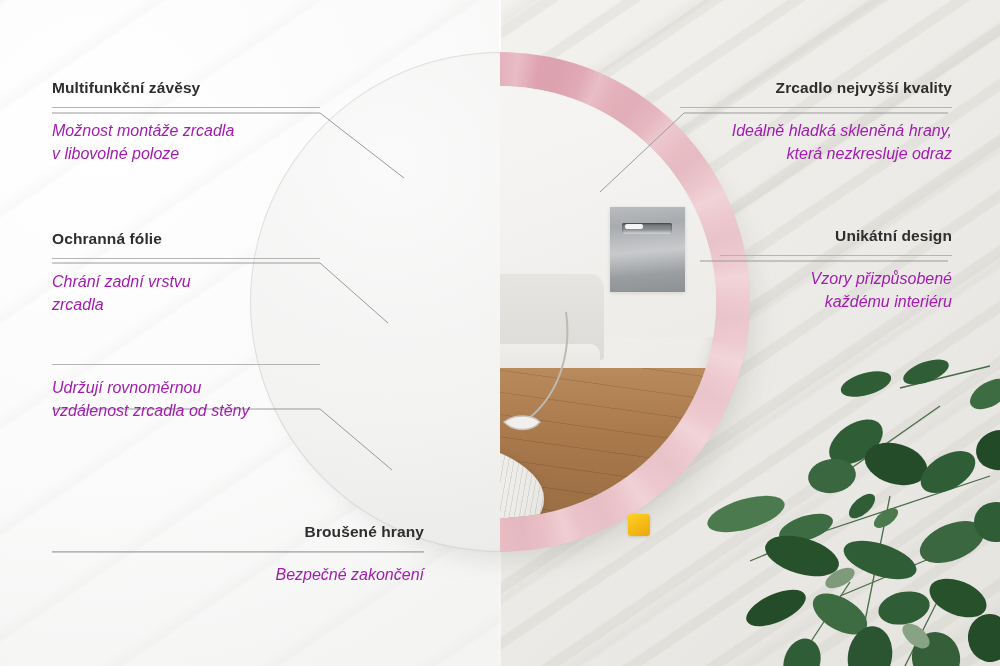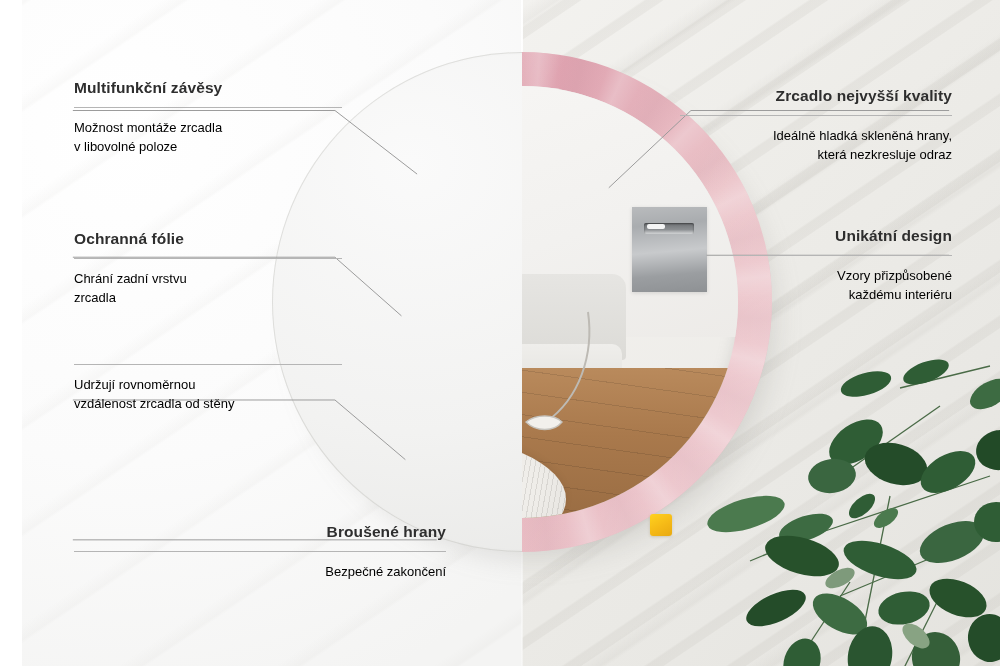--- a/index.html
+++ b/index.html
@@ -5,21 +5,21 @@
 <style>
   * { margin:0; padding:0; box-sizing:border-box; }
   html,body { background:#ffffff; }
   body {
     width:1000px; height:666px; position:relative; overflow:hidden;
     font-family:"Liberation Sans", sans-serif;
     -webkit-font-smoothing:antialiased;
   }
 
   
-  .stage { position:absolute; inset:0; overflow:hidden;margin-left:22px; }
+  .stage { position:absolute; inset:0; overflow:hidden; }
 
   .half-left {
     position:absolute; left:0; top:0; width:500px; height:666px;
     background:
       radial-gradient(120% 90% at 20% 20%, #ffffff 0%, #fbfbfb 55%, #f4f4f3 100%);
   }
   .half-right {
     position:absolute; left:500px; top:0; width:500px; height:666px;
     background:
       linear-gradient(135deg,#f3f2ef 0%, #edece8 40%, #e9e8e4 70%, #e4e3de 100%);
@@ -217,31 +217,31 @@
 
   .callout { position:absolute; }
   .callout h3 {
     font-size:15.5px; font-weight:bold; color:#2e2e2e;
     letter-spacing:.1px; line-height:1.3;
   }
   .callout .rule {
     height:1px; background:#b5b5b5; margin:9px 0 11px 0;
   }
   .callout p {
-    font-size:13px; color:#000000; line-height:1.45; font-weight:normal;
+    font-size:16px; color:#a21caf; line-height:1.45; font-weight:normal;font-style:italic;
   }
   .callout.left  { left:52px; text-align:left; }
   .callout.right { text-align:right; }
 
   #c-zavesy   { top:78px;  width:268px; }
   #c-folie    { top:229px; width:268px; }
   #c-podlozky { top:355px; width:268px; }
   #c-hrany    { top:522px; width:372px;text-align:right; }
 
-  #c-kvalita { top:86px;  right:48px; width:272px; }
+  #c-kvalita { top:78px;  right:48px; width:272px; }
   #c-design  { top:226px; right:48px; width:232px; }
 </style>
 </head>
 <body>
 
 <div class="stage">
 
   <div class="half-left">
     <div class="wall-stripes"></div>
   </div>

